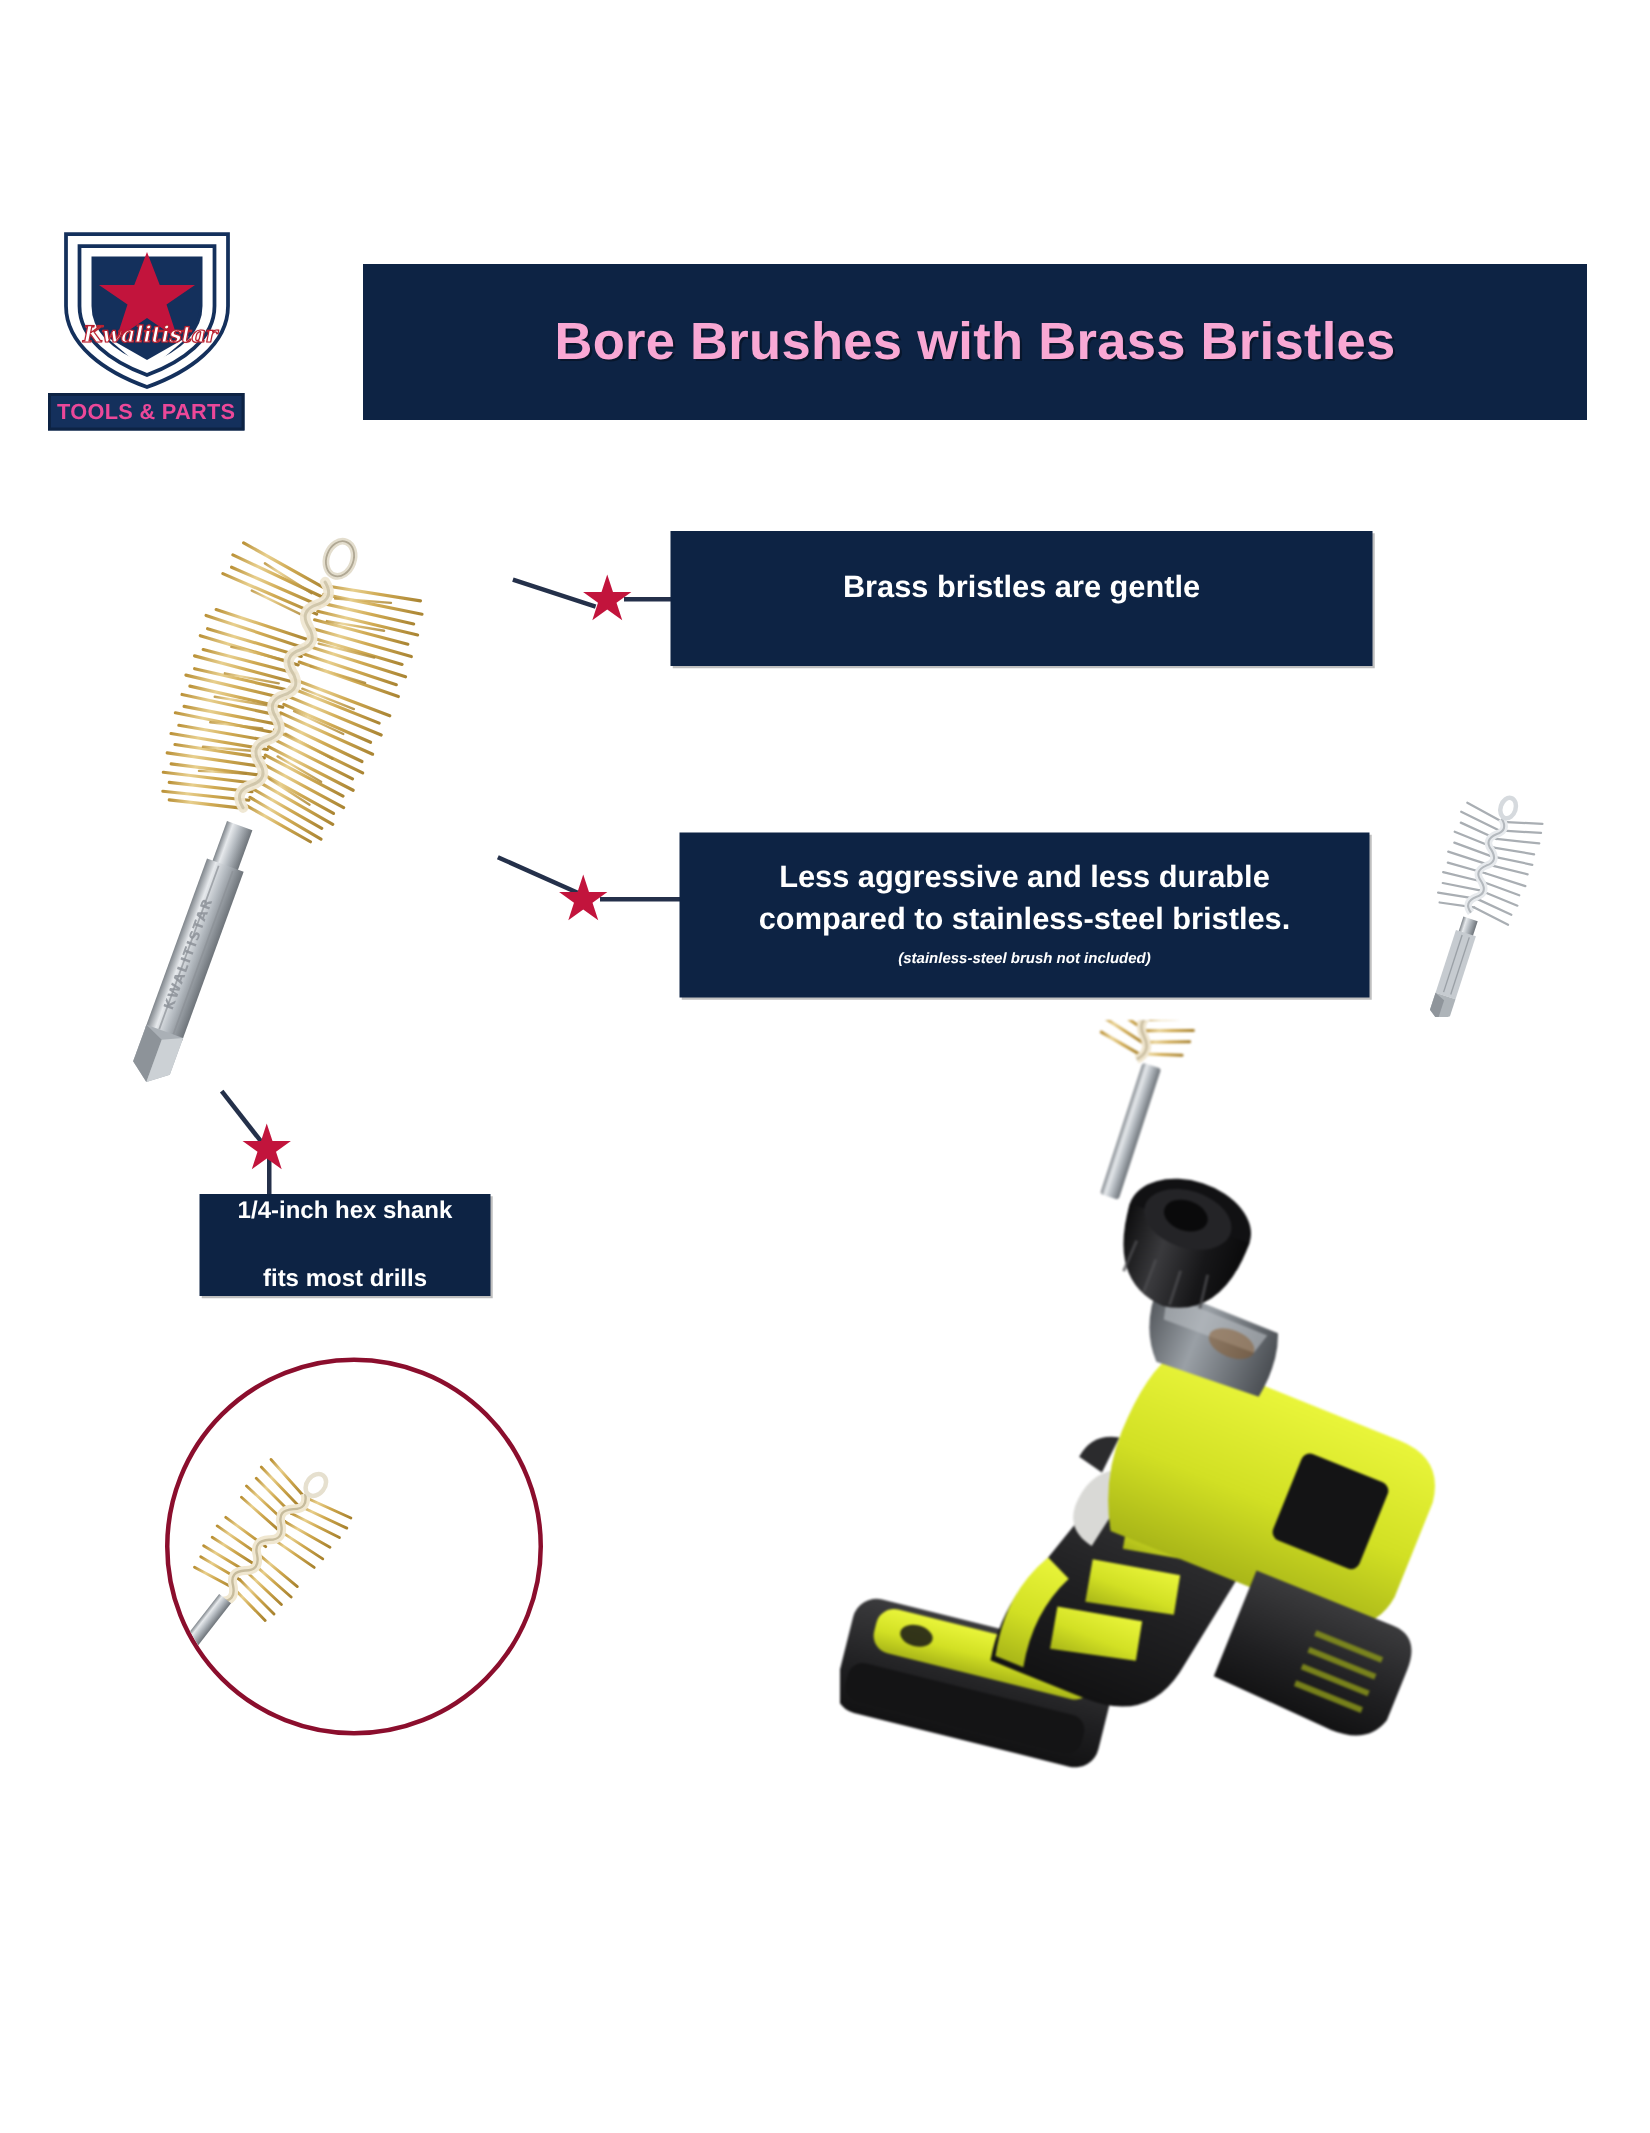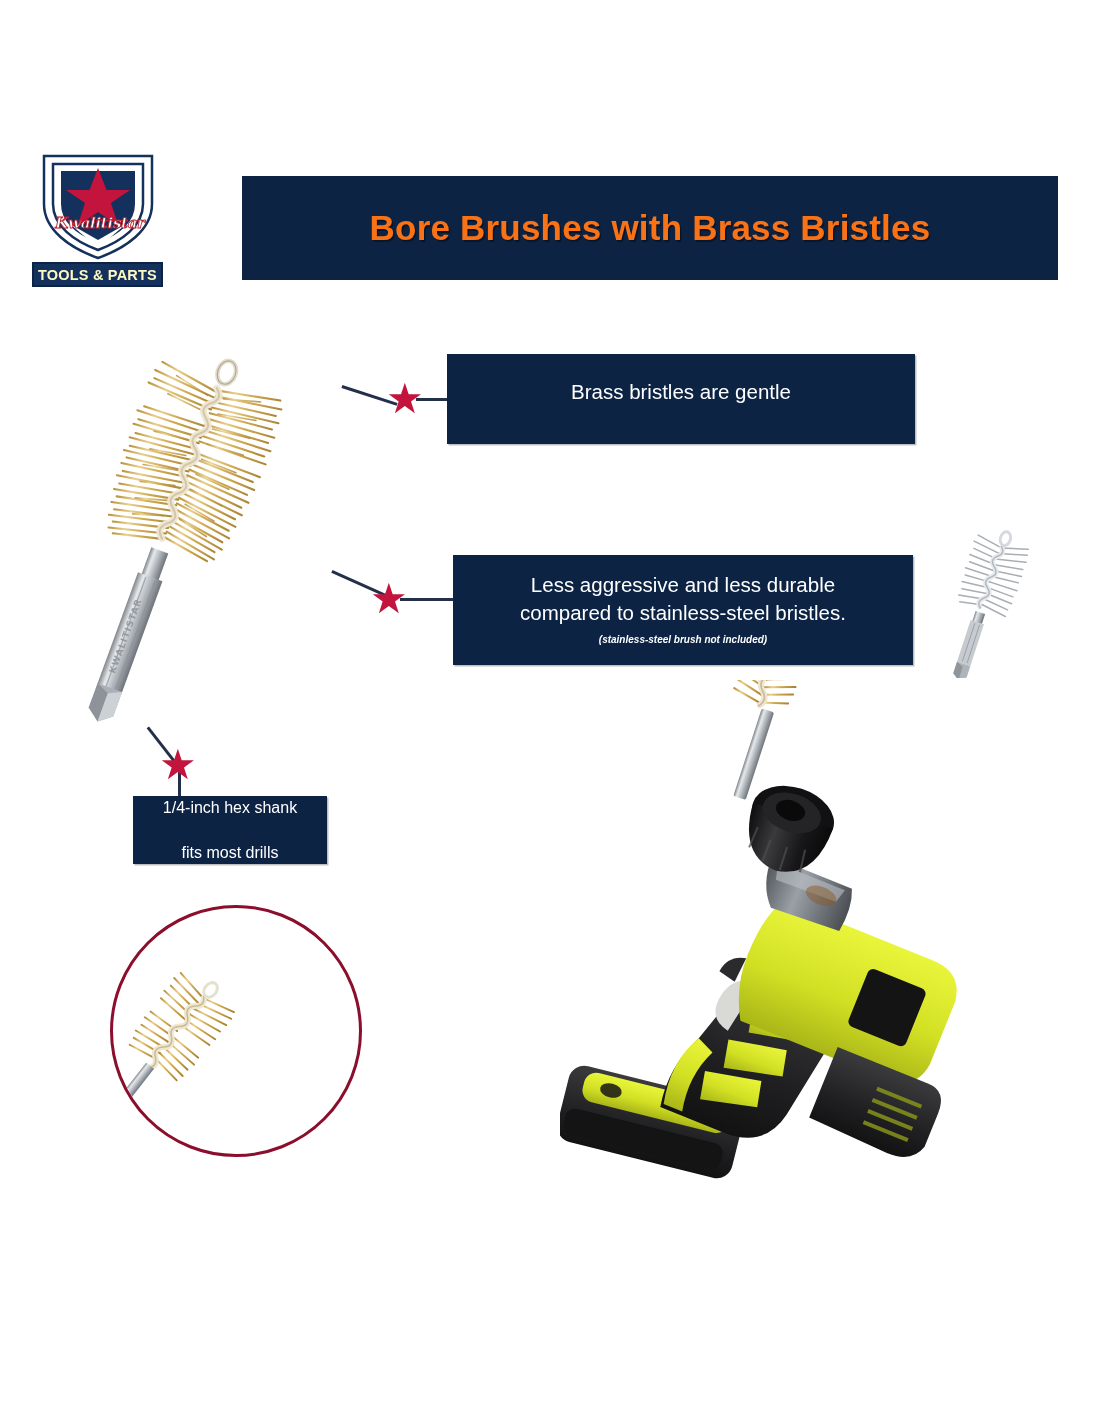--- a/index.html
+++ b/index.html
@@ -49,21 +49,21 @@
   }
   #logo-tagline {
     position: absolute;
     left: 10px;
     top: 110px;
     width: 131px;
     height: 25px;
     background: #14305c;
     border: 2px solid #0d2344;
     box-sizing: border-box;
-    color: #fef9c3;
+    color: #ec4899;
     font-size: 14.5px;
     font-weight: bold;
     letter-spacing: 0.2px;
     display: flex;
     align-items: center;
     justify-content: center;
   }
 
   
   #title-banner {
@@ -71,42 +71,42 @@
     left: 242px;
     top: 176px;
     width: 816px;
     height: 104px;
     background: #0d2344;
     display: flex;
     align-items: center;
     justify-content: center;
   }
   #title-text {
-    color: #f97316;
+    color: #f9a8d4;
     font-size: 35px;
     font-weight: bold;
     letter-spacing: 0.2px;
     text-shadow: 1.5px 1.5px 0 rgba(0,0,0,0.35);
   }
 
   
   .callout {
     position: absolute;
     background: #0d2344;
     color: #ffffff;
     box-sizing: border-box;
     display: flex;
     flex-direction: column;
     align-items: center;
     justify-content: center;
     text-align: center;
     box-shadow: 1.5px 1.5px 0 rgba(0,0,0,0.25);
   }
   .callout .line {
-    font-weight: normal;
+    font-weight: bold;
     line-height: 1.0;
   }
 
   #callout-1 {
     left: 447px;
     top: 354px;
     width: 468px;
     height: 90px;
     padding: 0 12px;
   }

